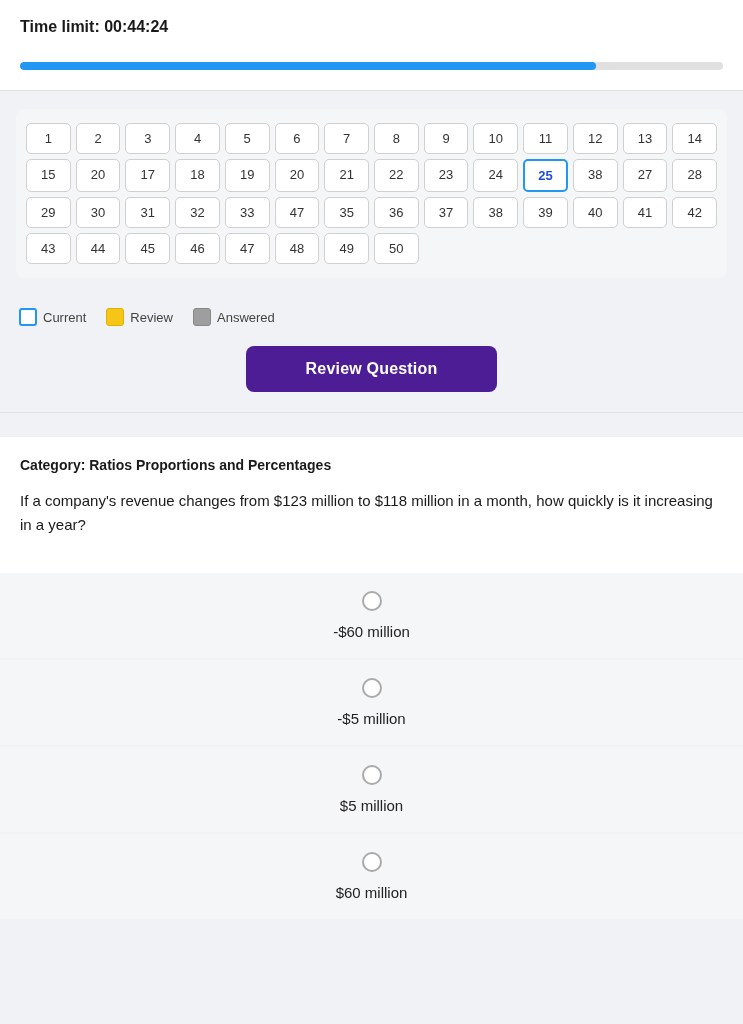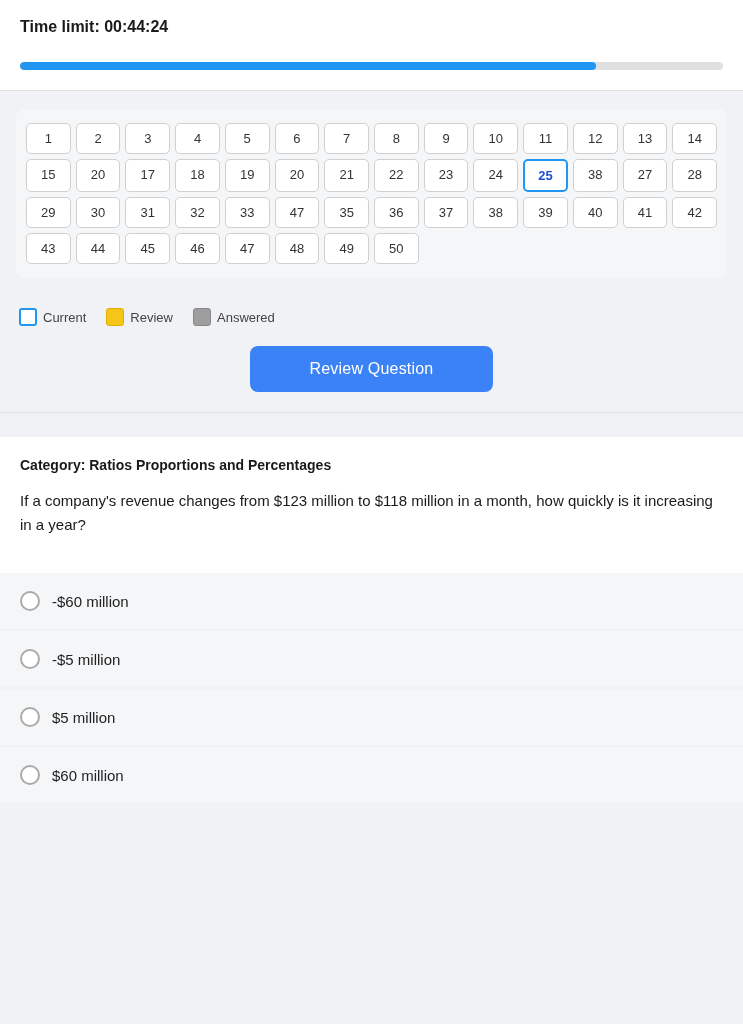--- a/index.html
+++ b/index.html
@@ -99,27 +99,27 @@
       background: #9e9e9e;
       border: 1px solid #888;
     }
 
     .review-btn-container {
       display: flex;
       justify-content: center;
       padding: 16px 0 20px 0;
     }
     .review-btn {
-      background: #3b82f6;
+      background: #4c1d95;
       color: #fff;
       border: none;
       border-radius: 8px;
       padding: 14px 60px;
       font-size: 16px;
-      font-weight: 400;
+      font-weight: 700;
       cursor: pointer;
       letter-spacing: 0.2px;
     }
 
     .divider {
       height: 1px;
       background: #e0e0e0;
       margin: 0 0 24px 0;
     }
 
@@ -150,20 +150,21 @@
       background: #f5f6f8;
       border: none;
       border-radius: 0;
       padding: 18px 20px;
       margin-bottom: 2px;
       cursor: pointer;
       width: 100%;
       text-align: left;
       font-size: 15px;
       color: #222;
+      flex-direction: column;
     }
     .answer-option:last-child {
       margin-bottom: 0;
     }
 
     .radio-circle {
       width: 20px;
       height: 20px;
       border-radius: 50%;
       border: 2px solid #aaa;

